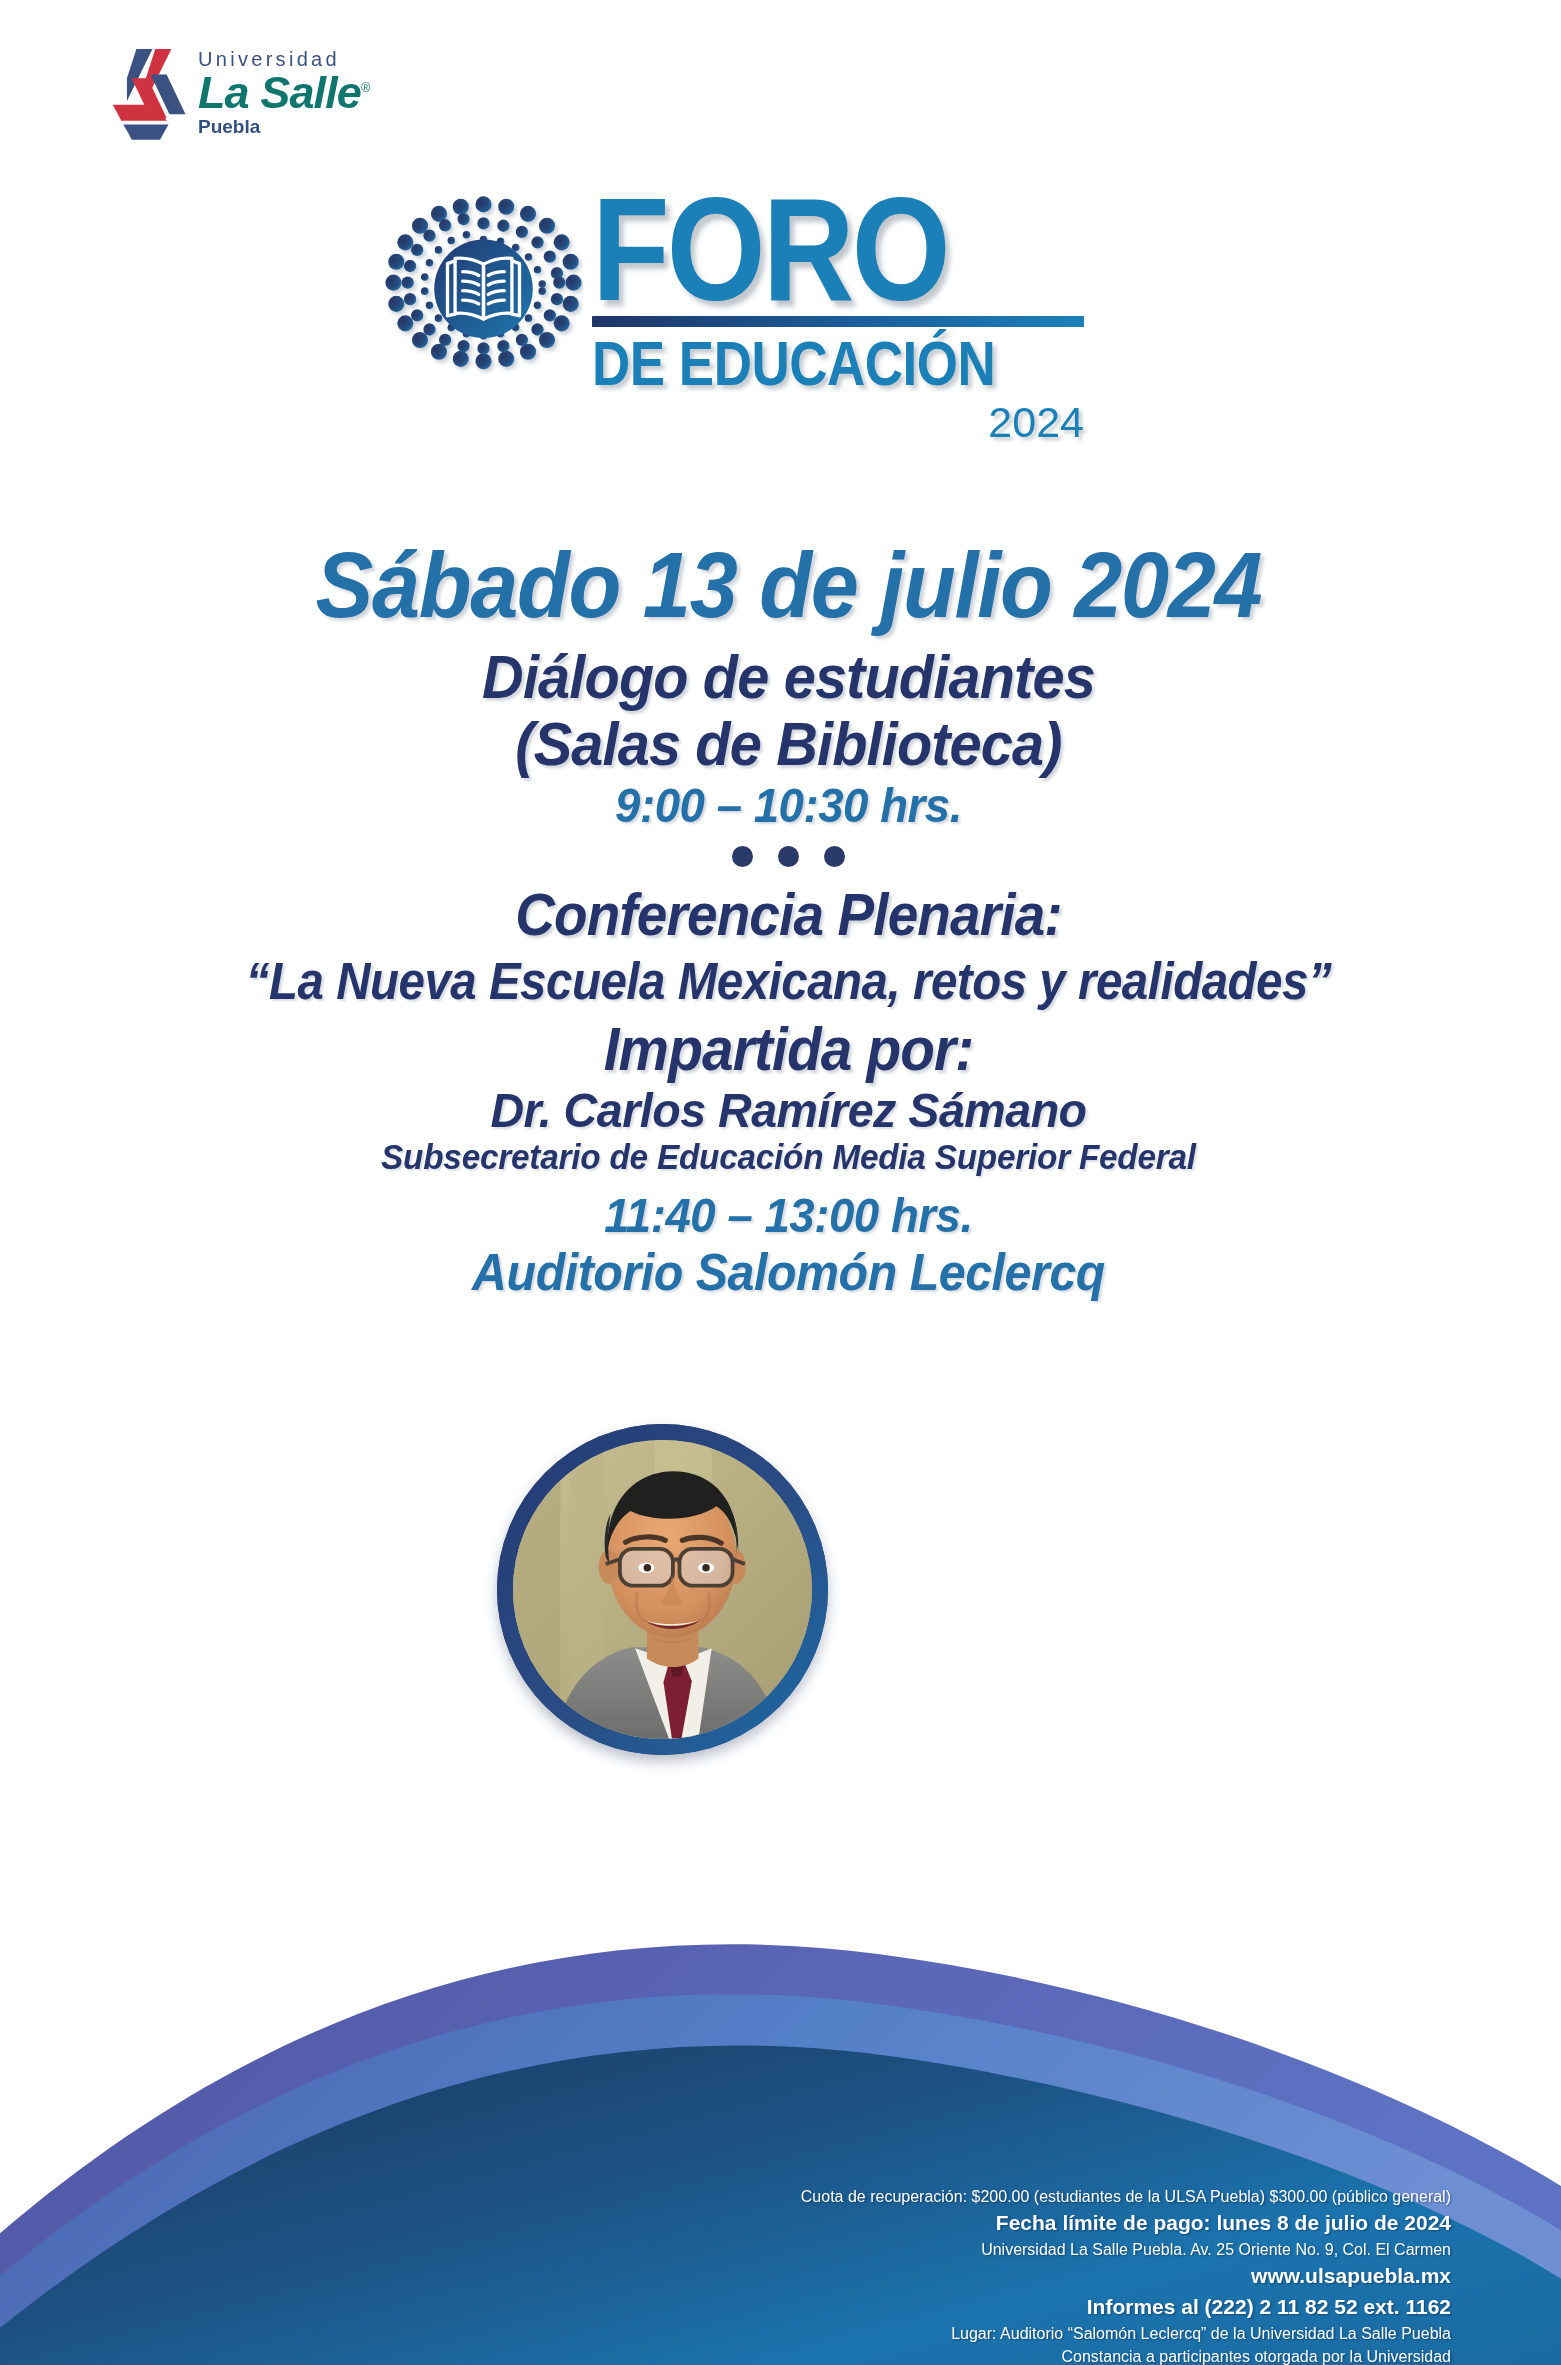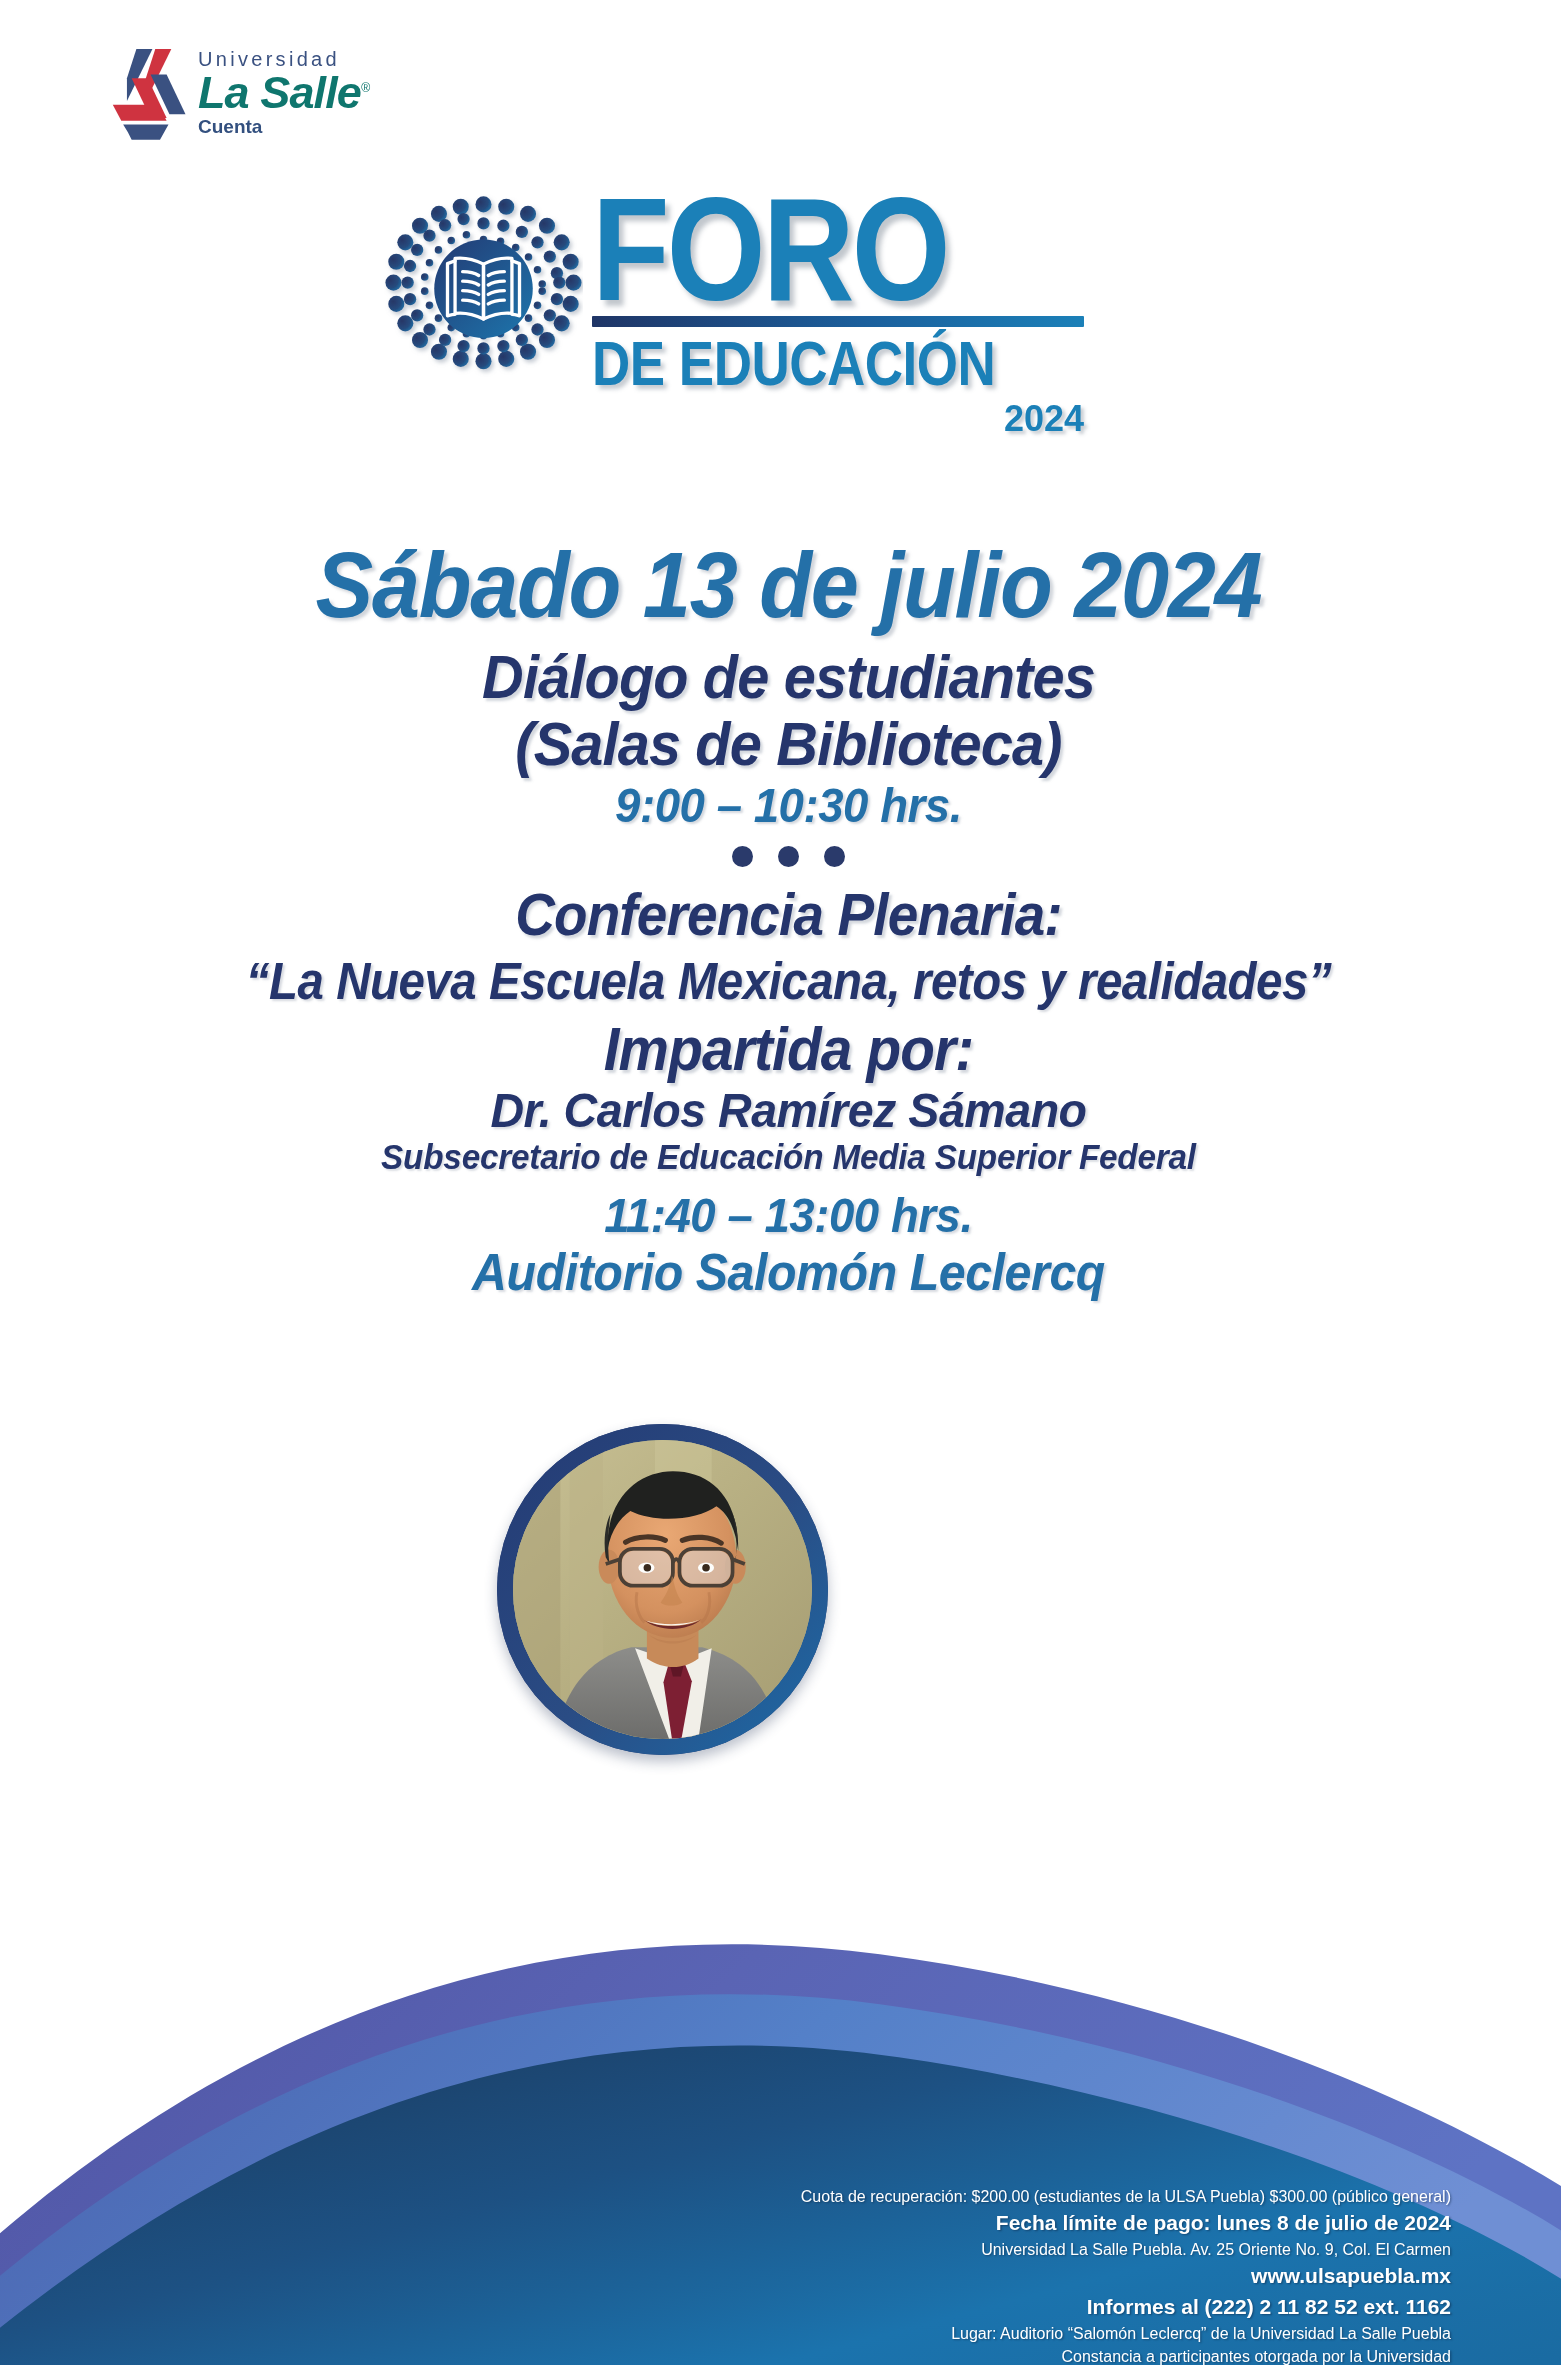--- a/index.html
+++ b/index.html
@@ -31,21 +31,21 @@
     text-shadow:4.7px 4.7px 4.7px rgba(120,130,145,0.45);
     transform:scaleY(1.16); transform-origin:left top;
   }
   .foro-rule { height:10.4px; background:linear-gradient(90deg,#1f3566 0%, #1b5f9c 55%, #1b80b8 100%); margin-top:23px; width:492px; border-radius:0.9px; }
   .foro-sub {
     font-size:53px; font-weight:700; color:#1b80b8; letter-spacing:-0.5px;
     line-height:0.95; margin-top:7.6px; transform:scaleY(1.18); transform-origin:left top;
     text-shadow:3.8px 3.8px 4.3px rgba(120,130,145,0.42);
   }
   .foro-year {
-    font-size:36px; font-weight:700; color:#1b80b8; text-align:right; width:492px;
+    font-size:43px; font-weight:400; color:#1b80b8; text-align:right; width:492px;
     margin-top:13.2px; letter-spacing:0px;
     text-shadow:3.3px 3.3px 3.8px rgba(120,130,145,0.42);
   }
 
   
   .content { position:absolute; left:0; top:539px; width:1561px; text-align:center;padding-left:8px; }
 
   .line { line-height:1.0; margin:0; padding:0;
           font-family:"Liberation Sans", sans-serif; font-weight:700; font-style:italic; }
 
@@ -149,21 +149,21 @@
         <path d="M98 8 L132 8 L78 118 L78 70 Z" fill="#cf3340"></path>
         <path d="M88 62 L122 62 L162 146 L128 146 Z" fill="#3a5181"></path>
         <path d="M8 126 L104 126 L122 160 L26 160 Z" fill="#cf3340"></path>
         <path d="M30 168 L126 168 L108 200 L48 200 L40 184 Z" fill="#3a5181"></path>
         <path d="M48 70 L82 70 L122 154 L88 154 Z" fill="#cf3340"></path>
       </svg>
     </div>
     <div class="ulsa-words">
       <div class="ulsa-uni">Universidad</div>
       <div class="ulsa-name"><span>La Salle</span><sup>®</sup></div>
-      <div class="ulsa-city">Cuenta</div>
+      <div class="ulsa-city">Puebla</div>
     </div>
   </div>
 
   <div class="foro-logo">
     <div class="foro-emblem">
       <svg viewBox="0 0 420 420" width="199" height="199" aria-hidden="true">
         <defs>
           <radialGradient id="dotgrad" cx="30%" cy="35%" r="80%">
             <stop offset="0%" stop-color="#253767"></stop>
             <stop offset="60%" stop-color="#254a7d"></stop>

